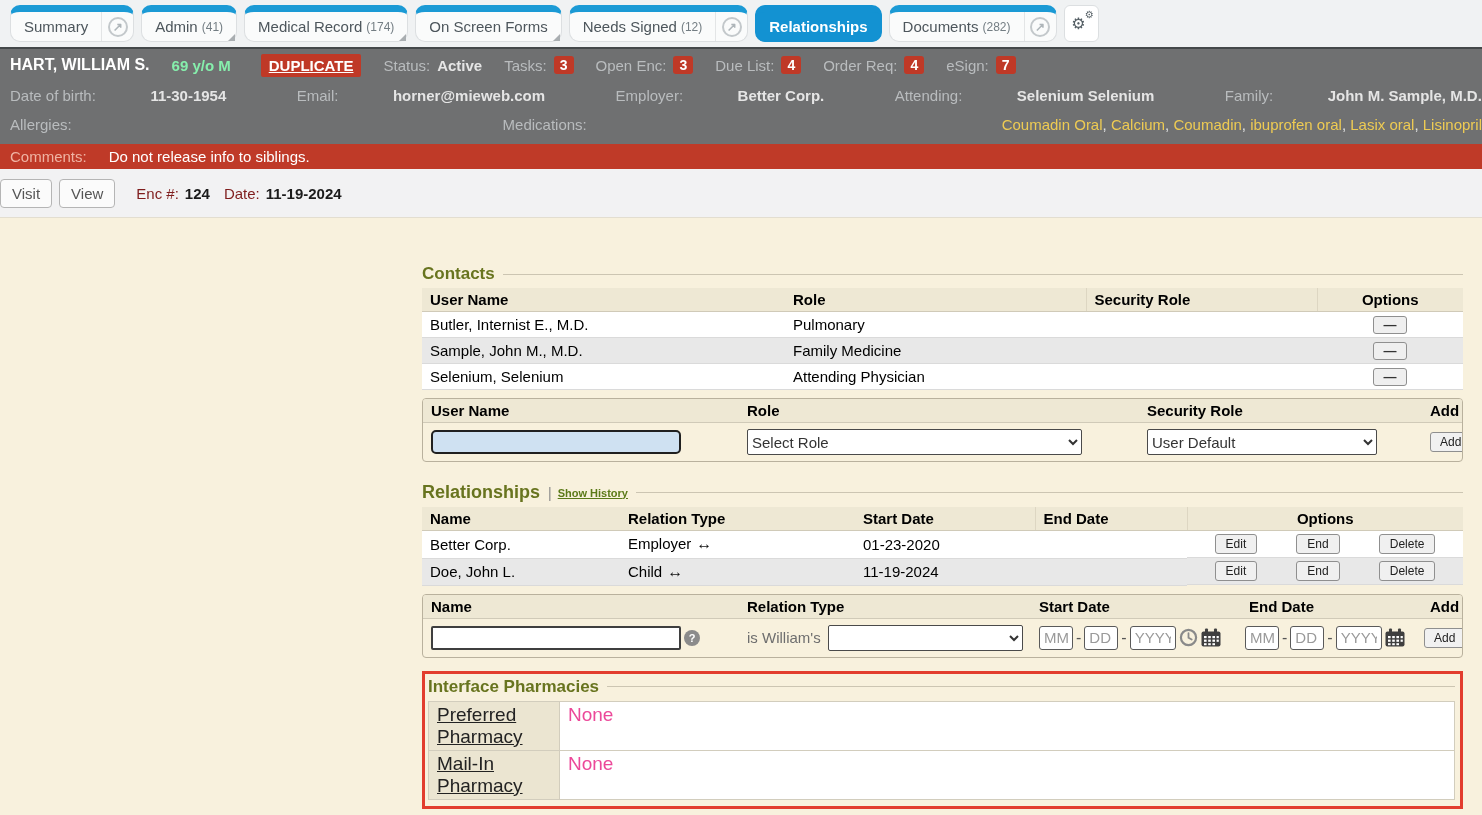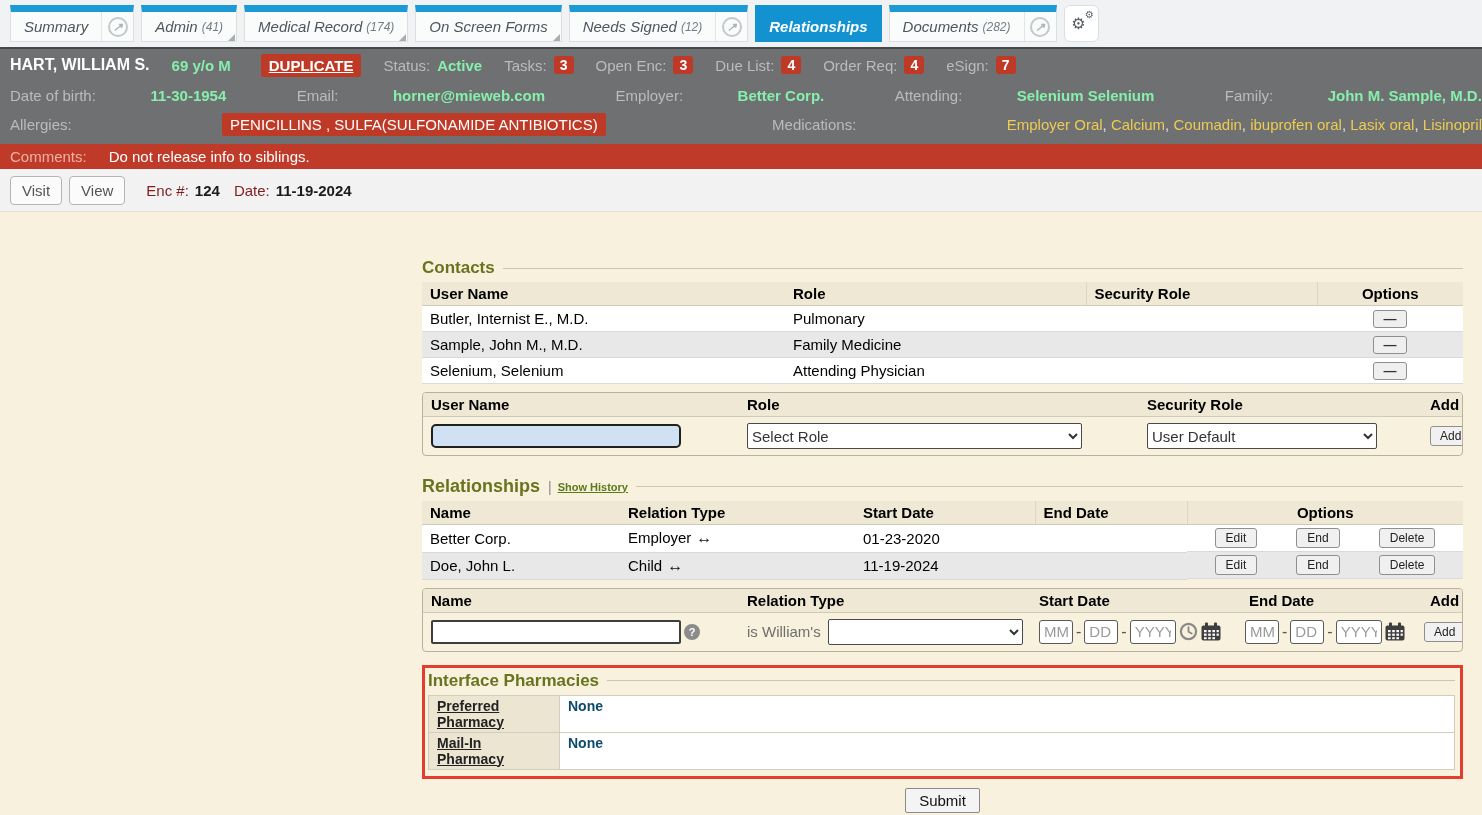--- a/index.html
+++ b/index.html
@@ -7,21 +7,21 @@
   body {
     width:1482px; height:815px; overflow:hidden;
     font-family:"Liberation Sans", sans-serif;
     background:#f8f1dd;
   }
 
   
   .tabbar { height:47px; background:#f0f2f3; display:flex; align-items:flex-start;
             padding:5px 0 0 10px; gap:7px; }
   .tabwrap { display:flex; border:1px solid #dcdfe1; border-top:7px solid #1b9ad5;
-             border-radius:0; background:#fafbfb; height:37px; position:relative; cursor:pointer;font-style:italic; }
+             border-radius:10px; background:#fafbfb; height:37px; position:relative; cursor:pointer; }
   .tab { display:flex; align-items:center; padding:0 13px; }
   .tab-label { font-size:15px; color:#4d565c; white-space:nowrap; }
   .tab-count { font-size:12px; color:#737d83; margin-left:4px; }
   .tab-count:empty { display:none; }
   .tabwrap.active { background:#1392d2; border-color:#1392d2; border-top-color:#1392d2; }
   .tabwrap.active .tab-label { color:#fff; font-weight:bold; }
   .popout { width:32px; display:flex; align-items:center; justify-content:center;
             border-left:1px solid #e3e5e6; }
   .popout-circle { width:20px; height:20px; border:2px solid #c3c8cb; border-radius:50%;
                    color:#aeb5b9; font-size:12px; line-height:16px; text-align:center; font-weight:bold; }
@@ -34,40 +34,40 @@
 
   
   .pbar1 { background:#6f7071; border-top:2px solid #44484a; height:34px;
            display:flex; align-items:center; padding-left:10px; font-size:15px; }
   .pname { color:#fff; font-weight:bold; font-size:16px; }
   .page-sex { color:#86efac; font-weight:bold; margin-left:22px; }
   .dup { background:#bf3927; color:#fff; font-weight:bold; text-decoration:underline;
          padding:3px 8px; border-radius:2px; margin-left:30px; cursor:pointer; }
   .grp { display:flex; align-items:center; gap:7px; margin-left:22px; }
   .plabel { color:#b9bcbe; }
-  .pvalue { color:#86efac; font-weight:bold; }
+  .pvalue { color:#e5e5e5; font-weight:bold; }
   .badge { background:#bf3927; color:#fff; font-weight:bold; border-radius:3px;
            padding:1px 6px; font-size:14px; cursor:pointer; }
 
   .pbar2 { background:#6f7071; padding:0 0 5px 10px; }
   .iline { display:flex; align-items:center; height:29px; font-size:15px;justify-content:space-between; }
   .allergy-box { background:#bf3927; color:#fff; padding:3px 8px; border-radius:2px; cursor:pointer; }
   .meds { display:inline; }
   .med { color:#eecb53; cursor:pointer; }
   .med + .med::before { content:", "; color:#e0e1e1; }
 
   
   .comments { background:#bf3a28; height:25px; display:flex; align-items:center;
               padding-left:10px; font-size:15px; }
   .clabel { color:#efb3a3; }
   .ctext { color:#fff; margin-left:22px; }
 
   
-  .encbar { background:#f2f2f3; height:43px; display:flex; align-items:center;
-            padding-left:10px; font-size:15px; border-bottom:1px solid #e3ded0; }
+  .encbar { background:#f2f2f3; height:49px; display:flex; align-items:center;
+            font-size:15px; border-bottom:1px solid #e3ded0; }
   .btn { background:#fbfbfb; border:1px solid #b5b5b5; border-radius:4px; color:#555;
          padding:5px 11px; font-size:15px; margin-right:7px; cursor:pointer;
          font-family:"Liberation Sans",sans-serif; }
   .enc-label { color:#7f1d1d; margin-left:14px; }
   .enc-value { color:#1b1b1b; font-weight:bold; margin-left:6px; }
 
   
   .main { padding:46px 0 0 422px; }
   .content { width:1041px; }
 
@@ -121,25 +121,25 @@
   .dash { color:#555; }
 
   .rel-arrow { font-weight:bold; font-size:16px; margin-left:5px; color:#111; }
   .optbtns { display:flex; justify-content:space-around; align-items:center; }
   .opt-btn { font-size:12px; padding:2px 10px; background:#f0f0f0; border:1px solid #8f8f8f;
              border-radius:3px; color:#222; cursor:pointer; font-family:"Liberation Sans",sans-serif; }
 
   .section-gap { margin-top:20px; }
 
   .pharm-box { margin-top:13px; border:3px solid #e23d2e; padding:3px 5px 6px 3px; }
-  table.pharm-tbl { width:100%; border-collapse:collapse; font-size:14px; margin-top:3px;font-weight:bold; }
+  table.pharm-tbl { width:100%; border-collapse:collapse; font-size:19px; margin-top:3px; }
   .pharm-tbl td { border:1px solid #d2cdbd; padding:2px 8px; vertical-align:top; }
   .pharm-label-cell { background:#ebe5d1; width:131px; }
   .pharm-link { color:#222; text-decoration:underline; cursor:pointer; }
-  .pharm-value-cell { background:#fff; color:#0c4a6e; }
+  .pharm-value-cell { background:#fff; color:#ec4899; }
 
   .submit-row { text-align:center; margin-top:9px; }
   .submit-btn { font-size:15px; padding:3px 13px; background:#f4f4f4; border:1px solid #8a8a8a;
                 border-radius:2px; color:#111; cursor:pointer; font-family:"Liberation Sans",sans-serif; }
 
   .icon-svg { display:inline-block; vertical-align:middle; cursor:pointer; }
 </style>
 </head>
 <body>
 
@@ -247,24 +247,23 @@
     <span class="pvalue" style="margin:0 22px 0 6px">horner@mieweb.com</span>
     <span class="plabel">Employer:</span>
     <span class="pvalue" style="margin:0 22px 0 6px">Better Corp.</span>
     <span class="plabel">Attending:</span>
     <span class="pvalue" style="margin:0 22px 0 6px">Selenium Selenium</span>
     <span class="plabel">Family:</span>
     <span class="pvalue" style="margin-left:6px">John M. Sample, M.D.</span>
   </div>
   <div class="iline">
     <span class="plabel">Allergies:</span>
-    <span class="allergy-box" style="margin-left:6px">PENICILLINS , SULFA(SULFONAMIDE ANTIBIOTICS)</span>
     <span class="plabel" style="margin-left:22px">Medications:</span>
     <span class="meds" style="margin-left:6px">
-      <span class="med">Employer Oral</span><span class="med">Calcium</span><span class="med">Coumadin</span><span class="med">ibuprofen oral</span><span class="med">Lasix oral</span><span class="med">Lisinopril</span>
+      <span class="med">Coumadin Oral</span><span class="med">Calcium</span><span class="med">Coumadin</span><span class="med">ibuprofen oral</span><span class="med">Lasix oral</span><span class="med">Lisinopril</span>
     </span>
   </div>
 </div>
 
 <div class="comments">
   <span class="clabel">Comments:</span>
   <span class="ctext">Do not release info to siblings.</span>
 </div>
 
 <div class="encbar">

